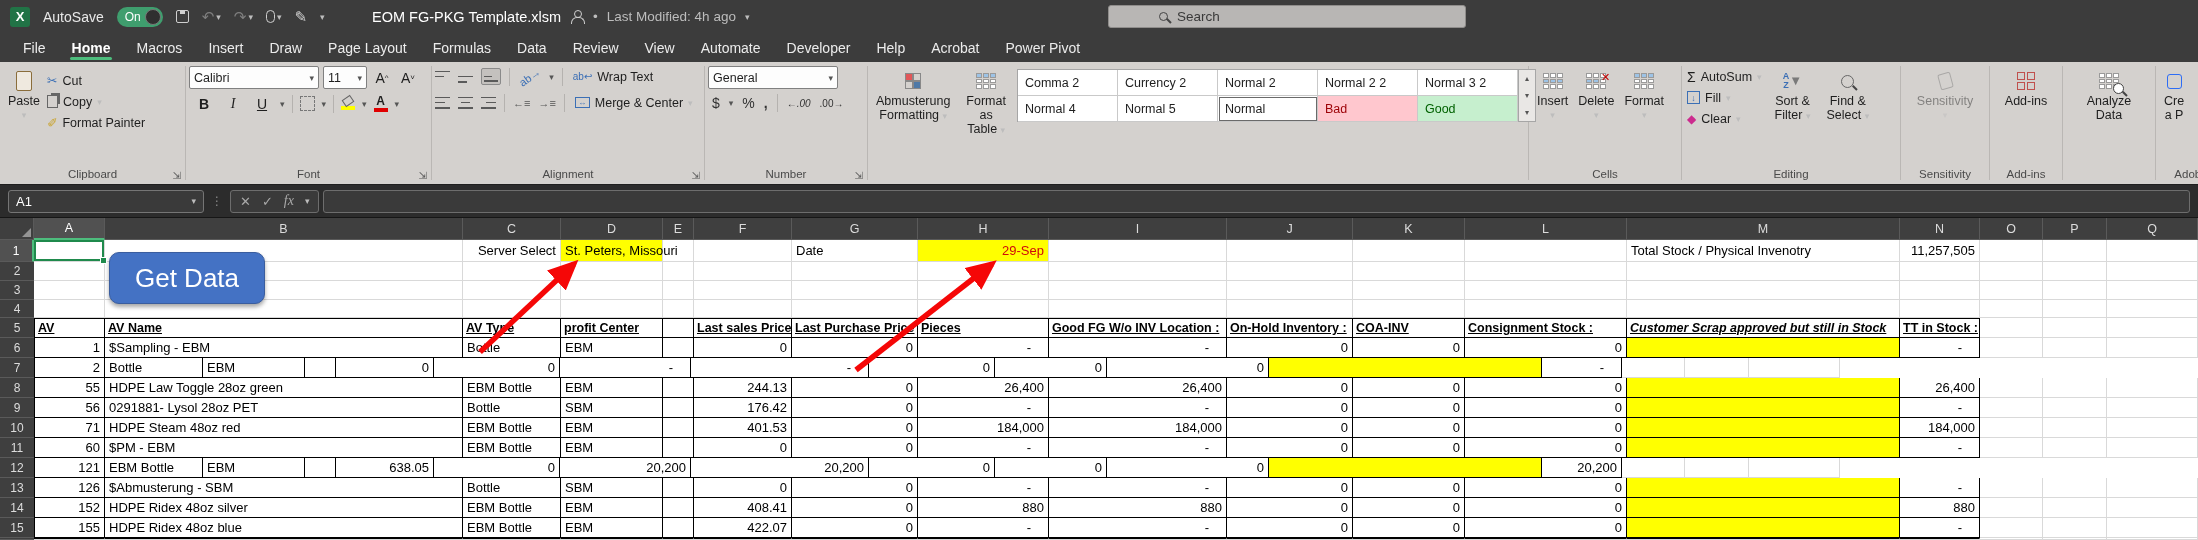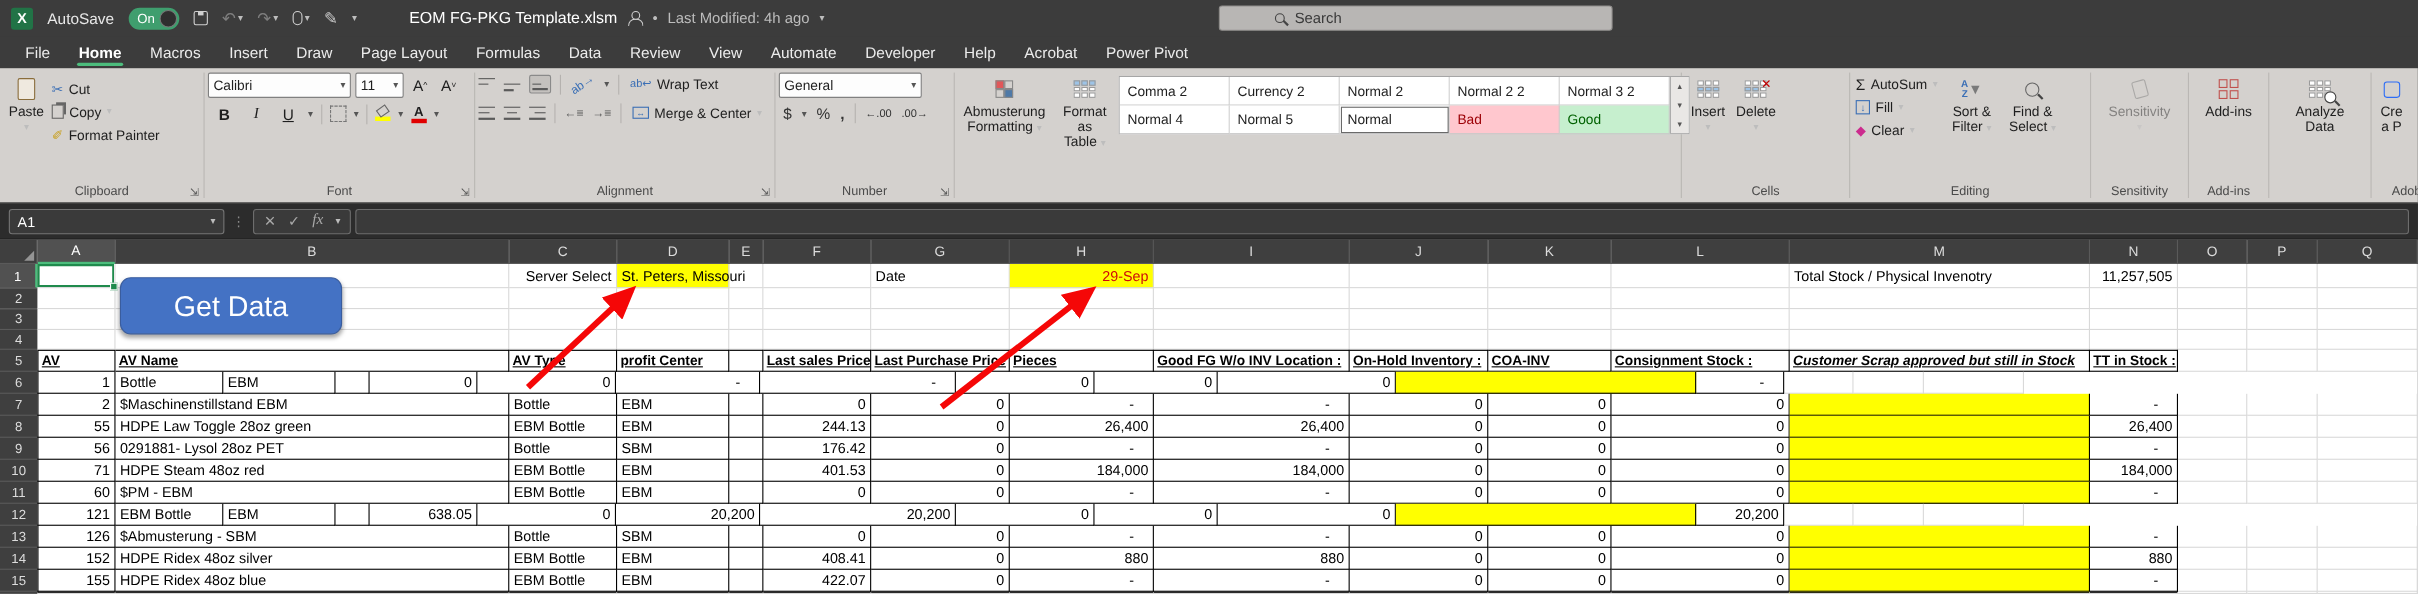--- a/index.html
+++ b/index.html
@@ -97,21 +97,21 @@
   .cell.tb{border-right:1px solid #000;border-bottom:1px solid #000;}
   .cell.tbl{border-left:1px solid #000;}
   .cell.tbt{border-top:1px solid #000;}
   .cell.th{font-weight:bold;text-decoration:underline;font-size:12.5px;padding:0 3px;}
   .cell.yel{background:var(--highlight-yellow,#ffff00);}
   .cell.redtxt{color:var(--date-red,#cf0a0a);}
   .cell.dash{padding-right:17px;}
   .cell.ovf{overflow:visible;position:relative;z-index:2;}
   .cell.sel{box-shadow:inset 0 0 0 2px #1f8a4c;position:relative;overflow:visible;}
   .cell.sel::after{content:"";position:absolute;right:-3px;bottom:-3px;width:5px;height:5px;background:#1f8a4c;border:1px solid #fff;z-index:3;}
-  #getdata{position:absolute;left:109px;top:34px;width:202px;height:52px;background:var(--button-blue,#4472c4);
+  #getdata{position:absolute;left:109px;top:34px;width:156px;height:52px;background:var(--button-blue,#4472c4);
     border:1px solid #3a5d9e;border-radius:10px;color:#fff;font-size:26px;display:flex;align-items:center;justify-content:center;
     box-shadow:0 3px 4px rgba(0,0,0,.35);z-index:4;}
   #arrows{position:absolute;left:0;top:0;z-index:6;pointer-events:none;}
 </style>
 </head>
 <body>
 
 <div class="band" id="titlebar">
   <div class="tleft">
     <div class="xlogo">X</div>
@@ -298,21 +298,21 @@
       <div class="combo" style="width:130px">
         <span>General</span>
           <span class="chev" style="color:#555">▾</span>
       </div>
       <div style="display:flex;gap:9px;align-items:center;padding-left:4px;font-size:14px;color:#333;">
         <span>$</span>
           <span class="chev" style="color:#555">▾</span>
         <span>%</span>
         <span style="font-weight:bold;">,</span>
         <span style="width:1px;height:18px;background:#b5b2af"></span>
-        <span style="font-size:10px;">←.00</span>
+        <span style="font-size:10px;font-style:italic;">←.00</span>
         <span style="font-size:10px;">.00→</span>
       </div>
     </div>
     <div class="glabel">Number</div>
     <span class="launch">⇲</span>
   </div>
   <div class="gdiv"></div>
 
   <div class="rgroup" style="width:660px">
     <div class="gbody" style="gap:6px;">
@@ -400,20 +400,37 @@
               <i style="background:#9dc3e6"></i>
               <i style="background:#9dc3e6"></i>
               <i></i>
               <i></i>
               <i></i>
               <i></i>
             </span>
           <span style="position:absolute;right:-4px;top:2px;color:#c00000;font-size:11px;font-weight:bold;">✕</span>
           </div>
         <span>Delete</span>
+          <span class="chev">▾</span>
+      </div>
+      <div class="bigbtn">
+        <div class="bicon">
+            <span class="gridic">
+              <i style="background:#9dc3e6"></i>
+              <i style="background:#9dc3e6"></i>
+              <i style="background:#9dc3e6"></i>
+              <i></i>
+              <i></i>
+              <i></i>
+              <i></i>
+              <i></i>
+              <i></i>
+            </span>
+          </div>
+        <span>Format</span>
           <span class="chev">▾</span>
       </div>
     </div>
     <div class="glabel">Cells</div>
   </div>
   <div class="gdiv"></div>
 
   <div class="rgroup" style="width:218px">
     <div class="gbody" style="gap:6px;">
       <div style="display:flex;flex-direction:column;">
@@ -657,40 +674,40 @@
       <div class="cell th tb tbt" style="width: 162px; height: 20px;">Consignment Stock :</div>
       <div class="cell th tb tbt" style="width: 273px; height: 20px; font-style: italic;">Customer Scrap approved but still in Stock</div>
       <div class="cell th tb tbt" style="width: 80px; height: 20px;">TT in Stock :</div>
       <div class="cell" style="width: 63px; height: 20px;"></div>
       <div class="cell" style="width: 64px; height: 20px;"></div>
       <div class="cell" style="width: 91px; height: 20px;"></div>
     </div>
     <div class="srow" style="height: 20px;">
       <div class="rowhdr" style="width: 34px; height: 20px;">6</div>
       <div class="cell tb tbl aR" style="width: 71px; height: 20px;">1</div>
+      <div class="cell tb" style="width: 358px; height: 20px;">$Sampling - EBM</div>
       <div class="cell tb" style="width: 98px; height: 20px;">Bottle</div>
       <div class="cell tb" style="width: 102px; height: 20px;">EBM</div>
       <div class="cell tb" style="width: 31px; height: 20px;"></div>
       <div class="cell tb aR" style="width: 98px; height: 20px;">0</div>
       <div class="cell tb aR" style="width: 126px; height: 20px;">0</div>
       <div class="cell tb aR dash" style="width: 131px; height: 20px;">-</div>
       <div class="cell tb aR dash" style="width: 178px; height: 20px;">-</div>
       <div class="cell tb aR" style="width: 126px; height: 20px;">0</div>
       <div class="cell tb aR" style="width: 112px; height: 20px;">0</div>
       <div class="cell tb aR" style="width: 162px; height: 20px;">0</div>
       <div class="cell tb yel" style="width: 273px; height: 20px;"></div>
       <div class="cell tb aR dash" style="width: 80px; height: 20px;">-</div>
       <div class="cell" style="width: 63px; height: 20px;"></div>
       <div class="cell" style="width: 64px; height: 20px;"></div>
       <div class="cell" style="width: 91px; height: 20px;"></div>
     </div>
     <div class="srow" style="height: 20px;">
       <div class="rowhdr" style="width: 34px; height: 20px;">7</div>
       <div class="cell tb tbl aR" style="width: 71px; height: 20px;">2</div>
-      <div class="cell tb" style="width: 358px; height: 20px;">$Maschinenstillstand EBM</div>
       <div class="cell tb" style="width: 98px; height: 20px;">Bottle</div>
       <div class="cell tb" style="width: 102px; height: 20px;">EBM</div>
       <div class="cell tb" style="width: 31px; height: 20px;"></div>
       <div class="cell tb aR" style="width: 98px; height: 20px;">0</div>
       <div class="cell tb aR" style="width: 126px; height: 20px;">0</div>
       <div class="cell tb aR dash" style="width: 131px; height: 20px;">-</div>
       <div class="cell tb aR dash" style="width: 178px; height: 20px;">-</div>
       <div class="cell tb aR" style="width: 126px; height: 20px;">0</div>
       <div class="cell tb aR" style="width: 112px; height: 20px;">0</div>
       <div class="cell tb aR" style="width: 162px; height: 20px;">0</div>

